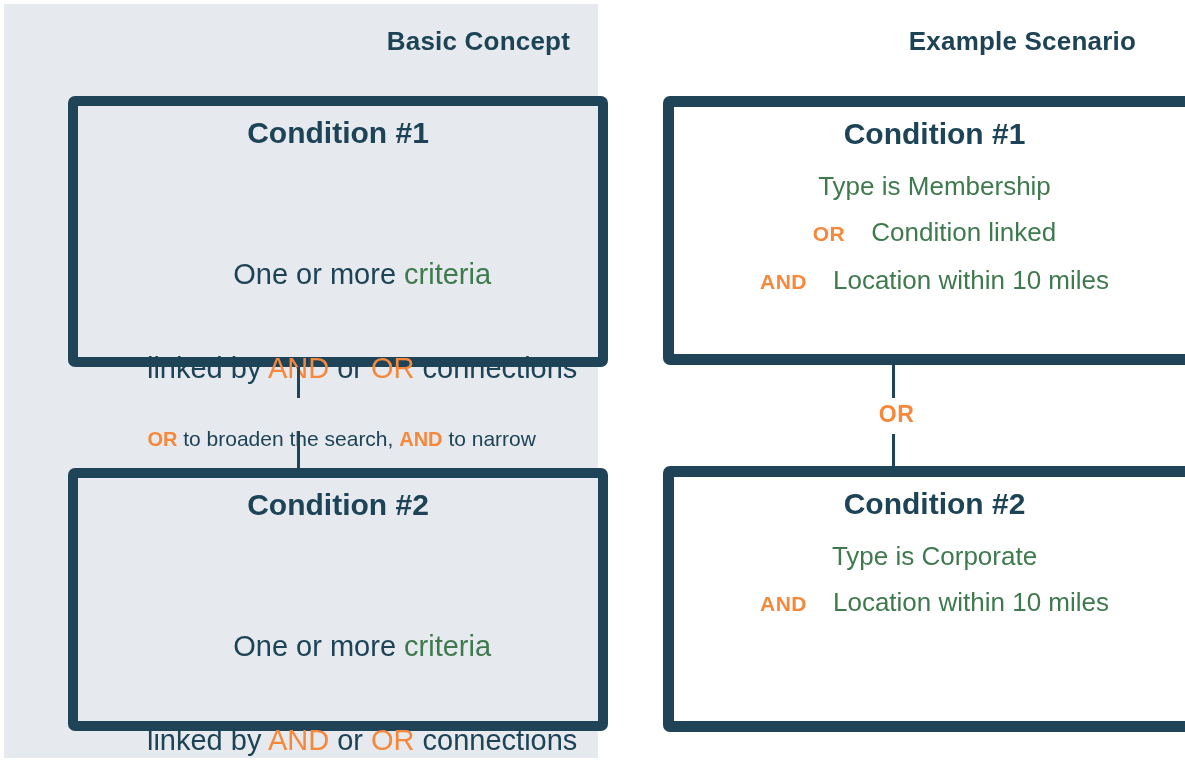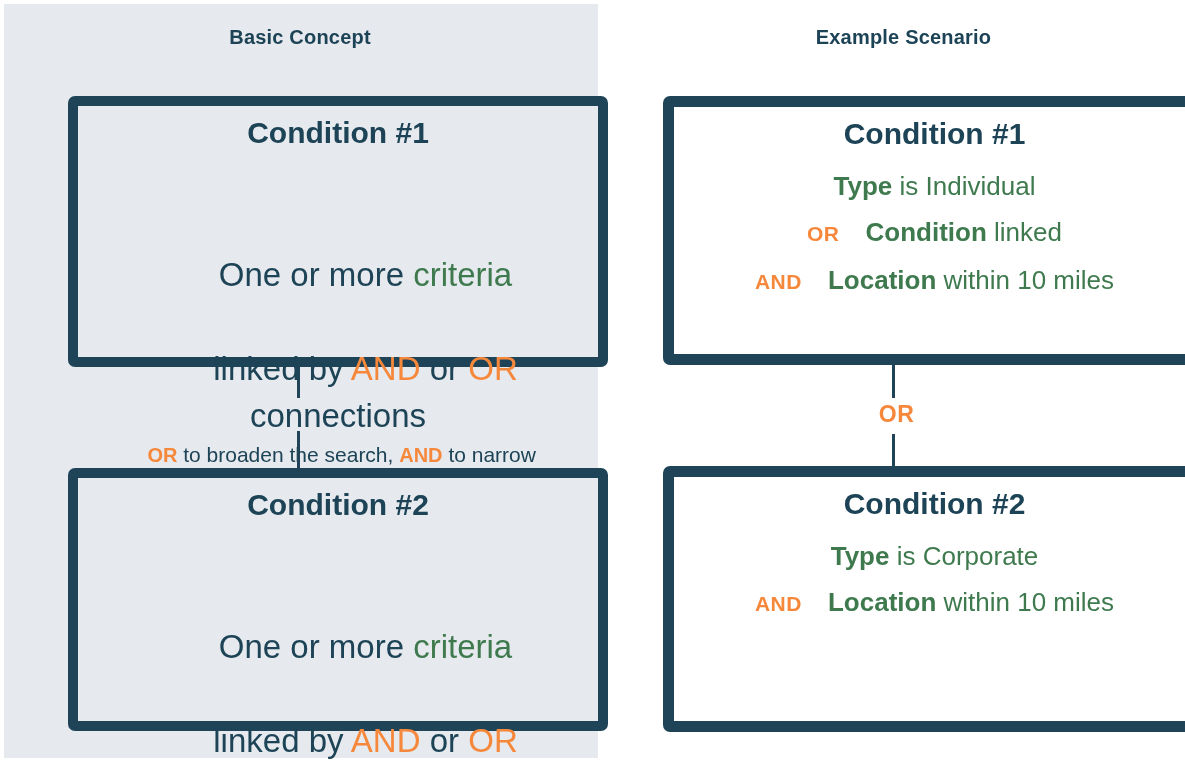--- a/index.html
+++ b/index.html
@@ -2,60 +2,60 @@
 <html style="--navy: #1D4356; --border: #1F4458; --orange: #F6883C; --green: #3E7A4E; --panel_bg: #E6E9ED; --white: #FFFFFF;"><head>
 <meta charset="utf-8">
 <style>
   html,body{margin:0;padding:0;background:#ffffff;}
   .canvas{
     position:relative;width:1185px;height:766px;background:#ffffff;
     font-family:"Liberation Sans",sans-serif;overflow:hidden;
   }
   .panel-bg{position:absolute;left:4px;top:4px;width:594px;height:754px;background:var(--panel_bg,#E6E9ED);}
   .section-title{
-    position:absolute;top:26px;font-size:20px;font-weight:bold;color:var(--navy,#1D4356);
-    text-align:center;letter-spacing:.2px;
+    position:absolute;top:26px;font-size:26px;font-weight:bold;color:var(--navy,#1D4356);
+    text-align:right;letter-spacing:.2px;
   }
   .section-title.left{left:30px;width:540px;}
-  .section-title.right{left:632px;width:543px;}
+  .section-title.right{left:593px;width:543px;}
   .cbox{position:absolute;box-sizing:border-box;border:10px solid var(--border,#1F4458);border-radius:7px;margin-left:38px;}
   .cbox.right{border-width:11px;background:#ffffff;}
   .box-title{text-align:center;font-size:30px;font-weight:bold;color:var(--navy,#1D4356);margin-top:10px;}
   .lbox1{left:30px;top:96px;width:540px;height:271px;}
   .lbox2{left:30px;top:468px;width:540px;height:263px;}
   .rbox1{left:625px;top:96px;width:543px;height:269px;}
   .rbox2{left:625px;top:466px;width:543px;height:266px;}
   .left-body{
     position:absolute;left:0;right:0;top:98px;text-align:center;
-    font-size:33px;line-height:47px;color:var(--navy,#1D4356);white-space:pre-wrap;
+    font-size:29px;line-height:47px;color:var(--navy,#1D4356);white-space:pre-wrap;
   }
   .green{color:var(--green,#3E7A4E);}
   .orange{color:var(--orange,#F6883C);}
   .vline{position:absolute;width:3px;background:var(--border,#1F4458);}
   .vl-l1{left:297px;top:367px;height:31px;}
   .vl-l2{left:297px;top:431px;height:37px;}
   .vl-r1{left:892px;top:365px;height:33px;}
   .vl-r2{left:892px;top:434px;height:32px;}
   .connector-note{
-    position:absolute;left:4px;width:652px;top:419px;text-align:center;
+    position:absolute;left:4px;width:652px;top:403px;text-align:center;
     font-size:21px;color:var(--navy,#1D4356);white-space:pre-wrap;
   }
   .connector-note .op{color:var(--orange,#F6883C);font-weight:bold;font-size:20px;}
   .or-big{
     position:absolute;left:625px;width:543px;top:401px;text-align:center;
     font-size:23px;font-weight:bold;color:var(--orange,#F6883C);letter-spacing:.5px;
   }
   .rows{position:absolute;left:0;right:0;top:56px;display:flex;flex-direction:column;}
   .crit-row{
     text-align:center;font-size:26px;line-height:46px;color:var(--green,#3E7A4E);white-space:pre-wrap;
   }
   .crit-row .conn{
     color:var(--orange,#F6883C);font-weight:bold;font-size:21px;margin-right:26px;letter-spacing:.5px;
   }
-  .crit-row .fld{font-weight:bold;}
+  .crit-row .fld{font-weight:normal;}
 </style>
 </head>
 <body>
 
 <div class="canvas">
 
   <div class="panel-bg"></div>
 
   <div class="section-title left">Basic Concept</div>
 
@@ -79,21 +79,21 @@
       <span>One or more </span><span class="green">criteria</span><br>
       <span>linked by </span><span class="orange">AND</span><span> or </span><span class="orange">OR</span><span> connections</span>
     </div>
   </div>
 
   <div class="section-title right">Example Scenario</div>
 
   <div class="cbox right rbox1">
     <div class="box-title">Condition #1</div>
     <div class="rows">
-        <div class="crit-row"><span class="fld">Type</span><span class="cond"> is Individual</span></div>
+        <div class="crit-row"><span class="fld">Type</span><span class="cond"> is Membership</span></div>
         <div class="crit-row"><span class="conn">OR</span><span class="fld">Condition</span><span class="cond"> linked</span></div>
         <div class="crit-row"><span class="conn">AND</span><span class="fld">Location</span><span class="cond"> within 10 miles</span></div>
       </div>
   </div>
 
   <div class="vline vl-r1"></div>
   <div class="or-big">OR</div>
   <div class="vline vl-r2"></div>
 
   <div class="cbox right rbox2">

